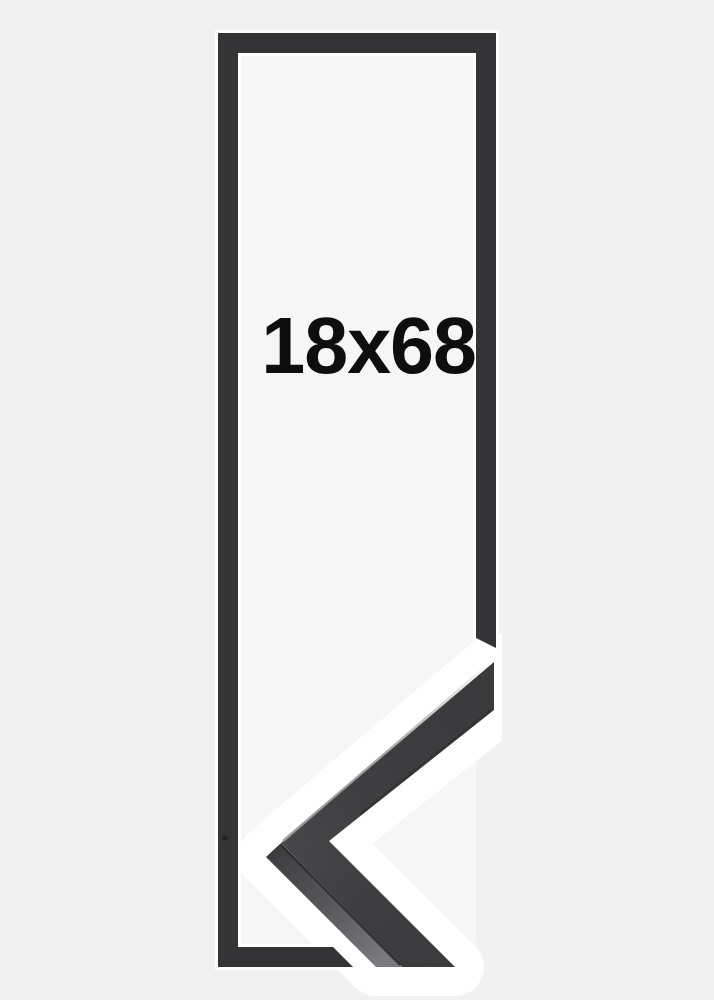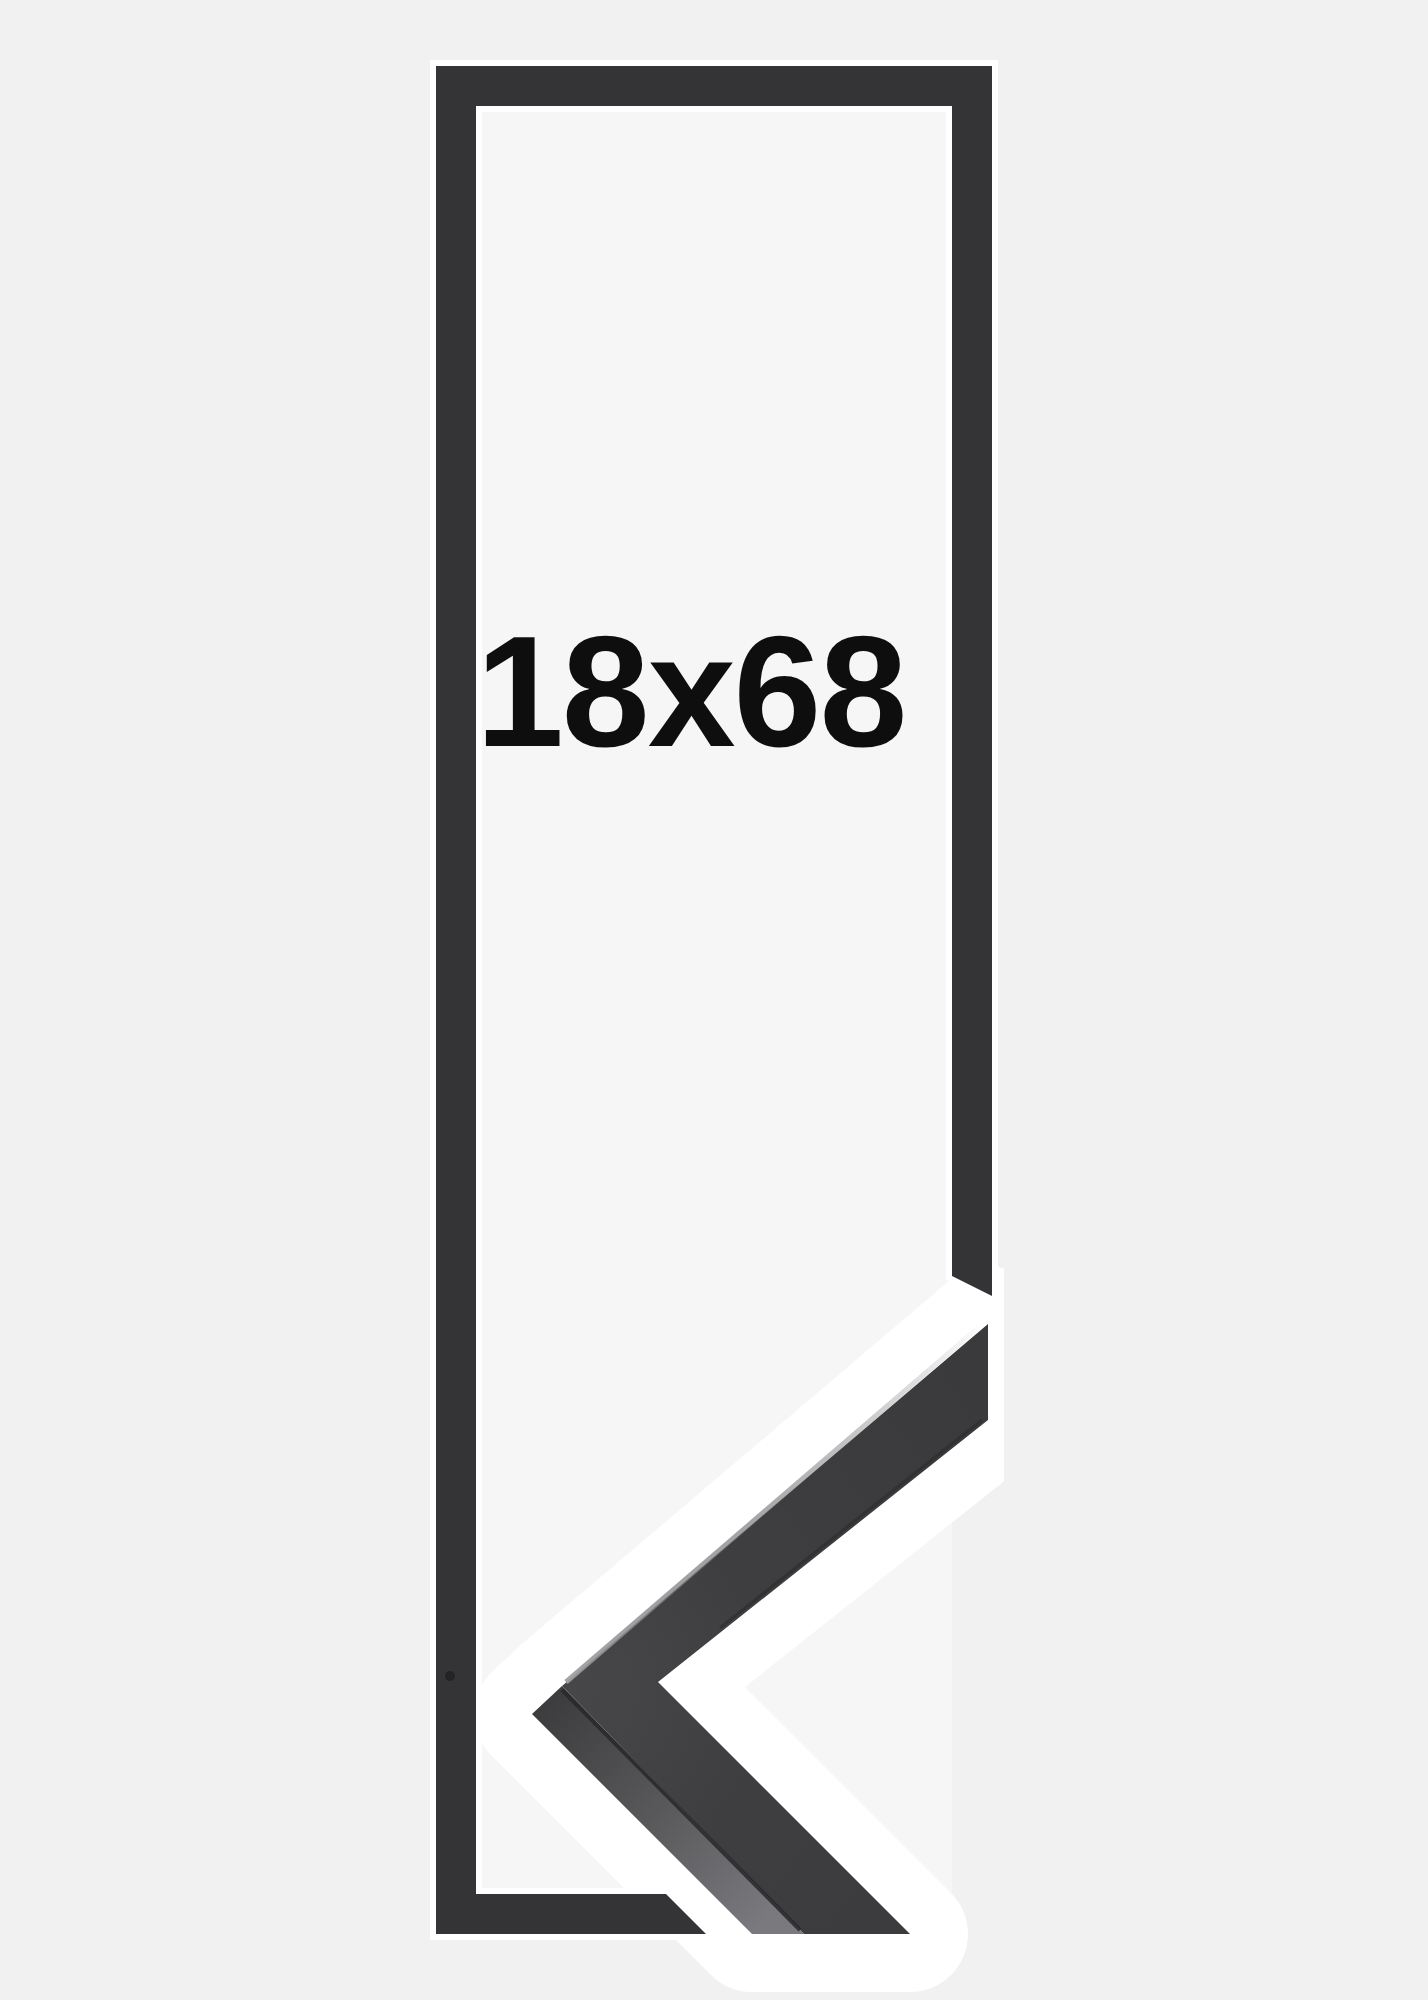--- a/index.html
+++ b/index.html
@@ -19,21 +19,21 @@
     position: absolute;
     left: 0;
     top: 0;
     display: block;
   }
   .size-label {
     position: absolute;
     left: 238px;
     top: 306px;
     width: 238px;
-    text-align: left;
+    text-align: right;
     font-family: "Liberation Sans", sans-serif;
     font-weight: bold;
     font-size: 79px;
     line-height: 79px;
     letter-spacing: -1px;
     color: var(--label, #0e0e0e);
     user-select: none;
     white-space: nowrap;
   }
 </style>

